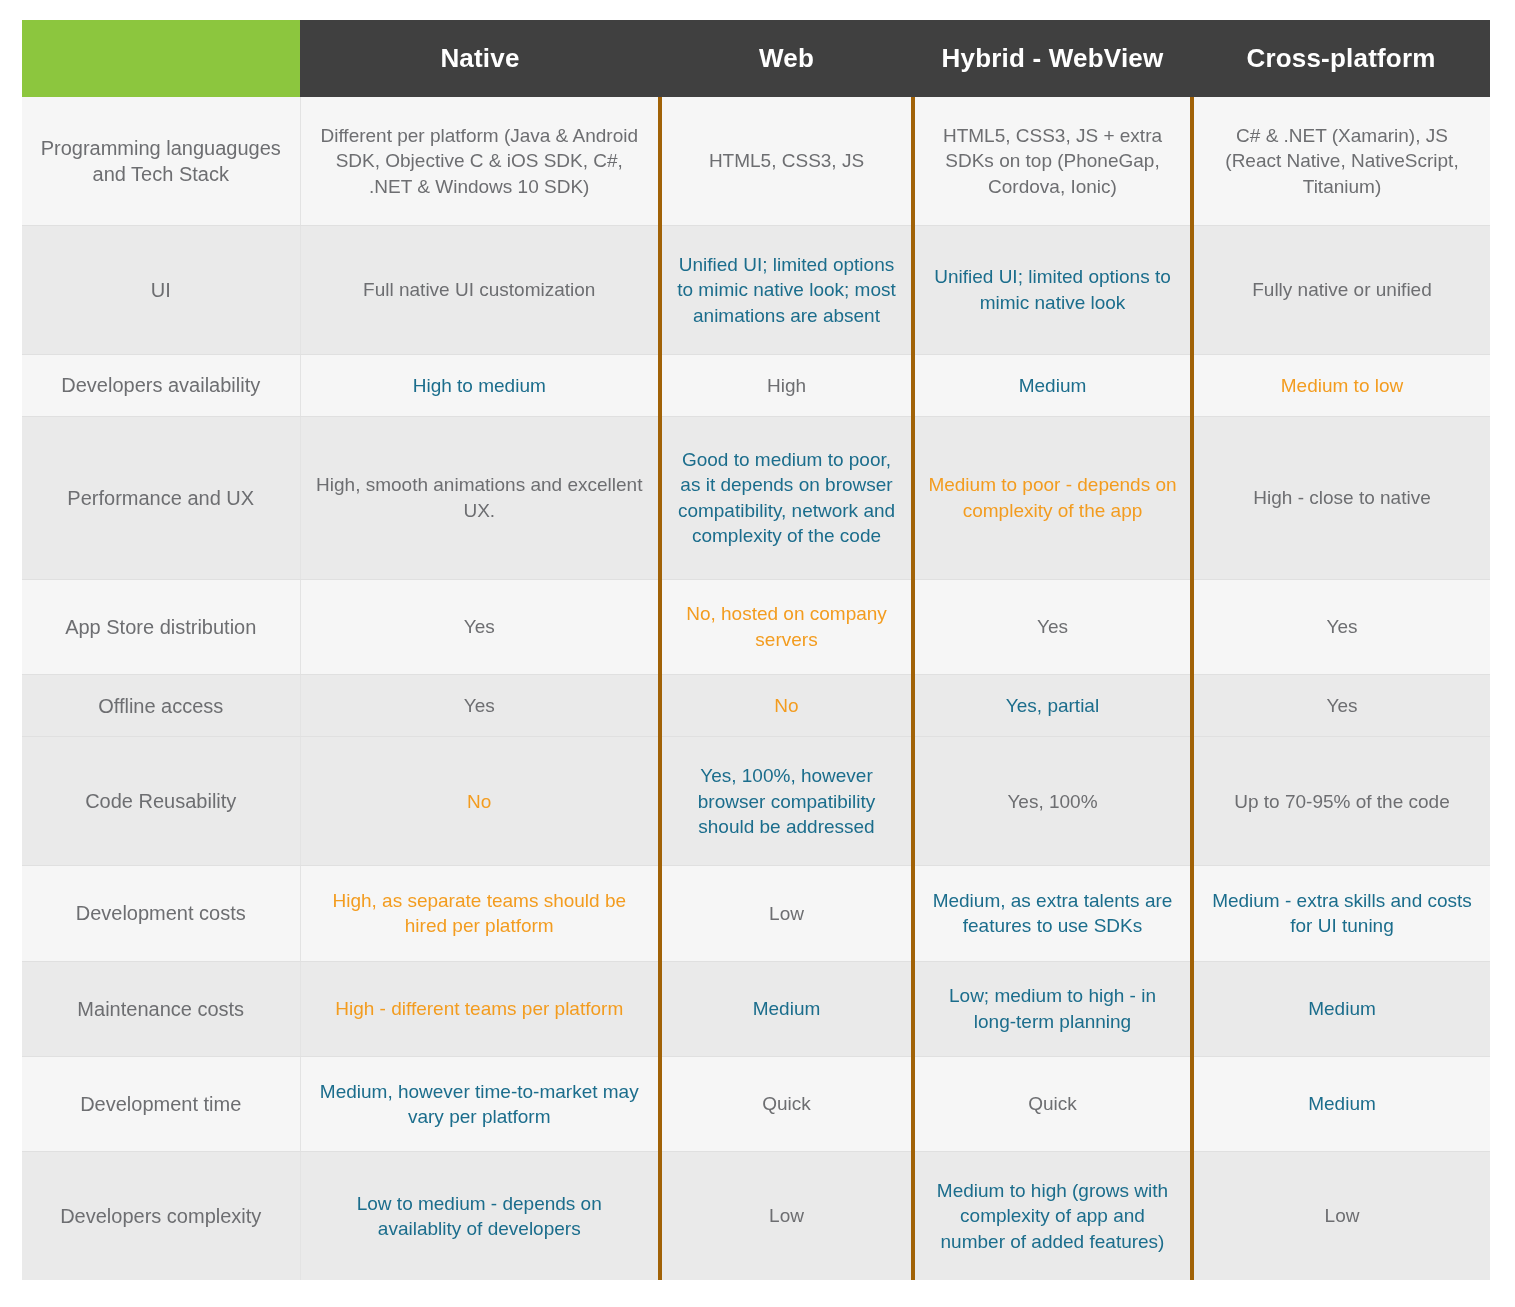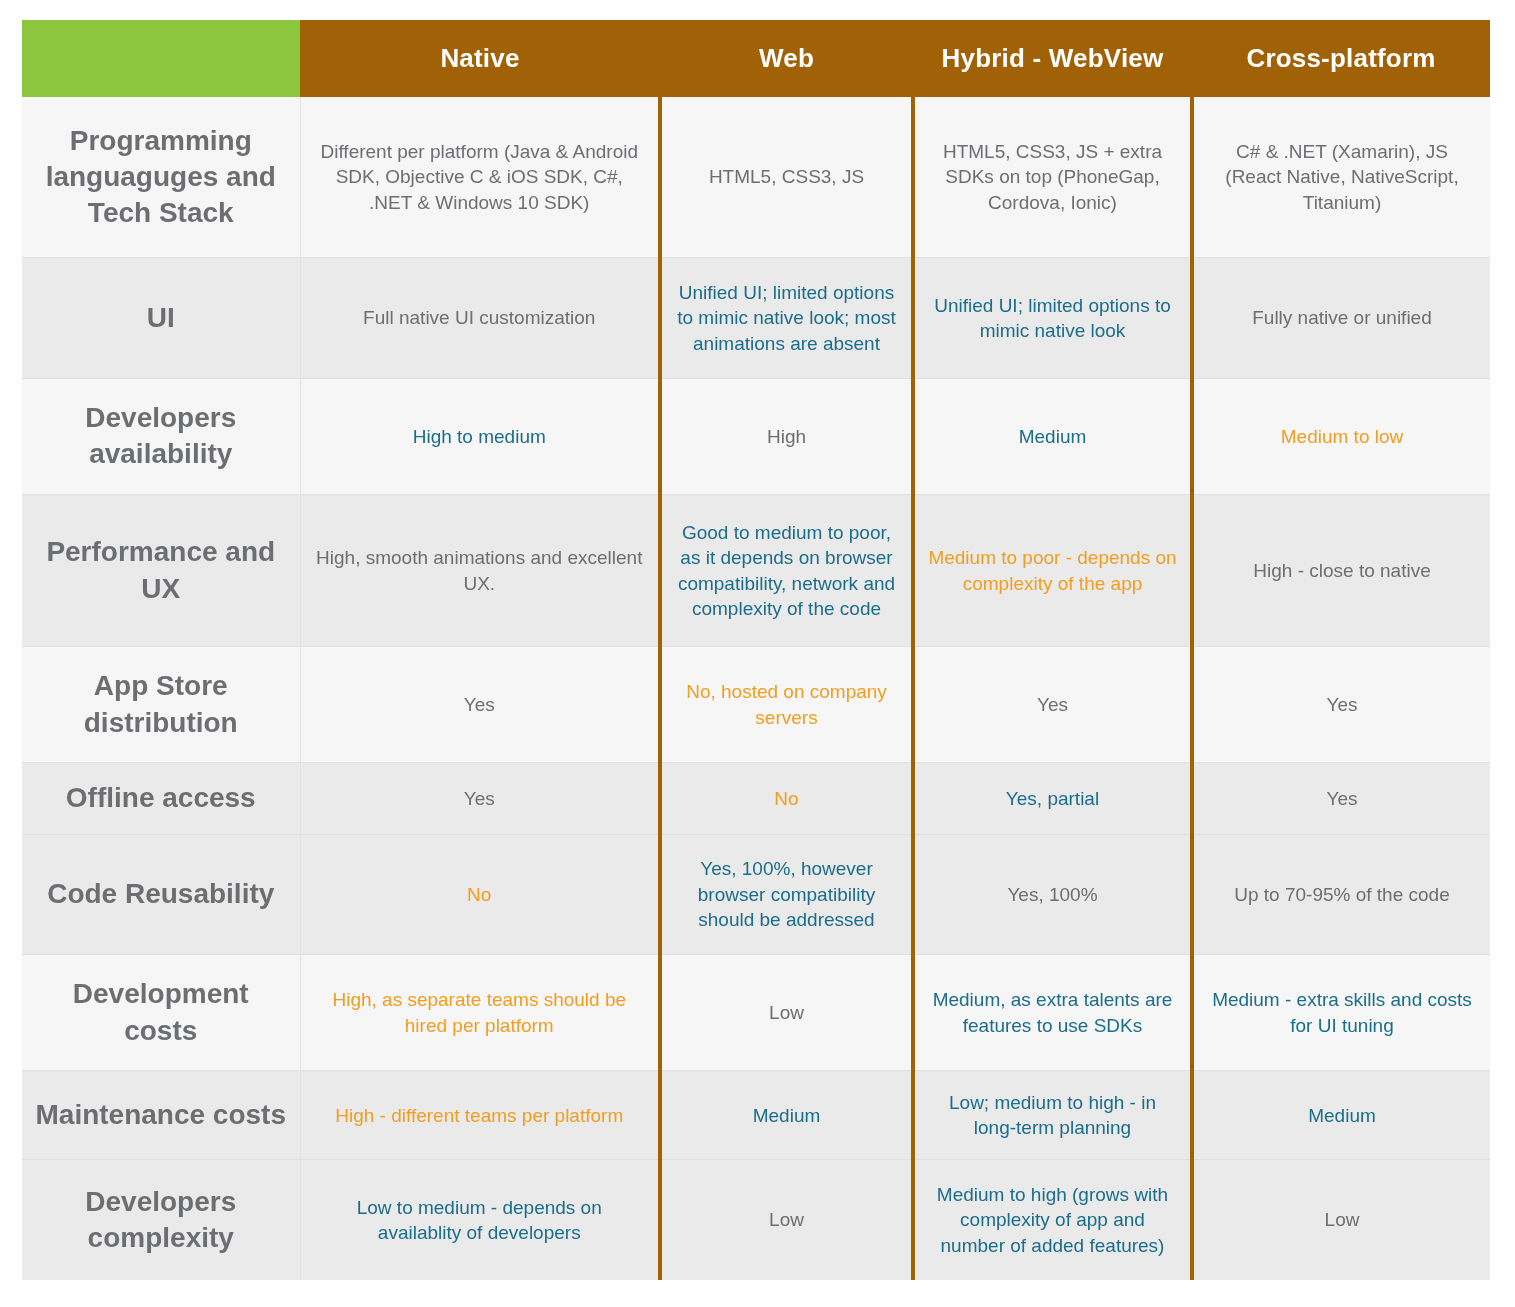--- a/index.html
+++ b/index.html
@@ -28,21 +28,21 @@
 
   
   col.c-label { width: 278px; }
   col.c-native { width: 360px; }
   col.c-web    { width: 253px; }
   col.c-hybrid { width: 279px; }
   col.c-cross  { width: 298px; }
 
   
   thead th {
-    background: #a16207;
+    background: #404040;
     color: #ffffff;
     font-size: 26px;
     font-weight: bold;
     letter-spacing: 0.2px;
     text-align: center;
     vertical-align: middle;
     height: 77px;
     border: none;
     padding: 0 6px;
   }
@@ -61,22 +61,22 @@
     border-right: 4px solid #a16207;
     border-bottom: 1px solid #e0e0e0;
   }
   tbody td:last-child { border-right: none; }
   tbody tr:last-child td { border-bottom: none; }
 
   tbody tr.odd  td { background: #f6f6f6; }
   tbody tr.even td { background: #eaeaea; }
 
   tbody td.rowlabel {
-    font-weight: bold;
-    font-size: 28px;
+    font-weight: normal;
+    font-size: 20px;
     color: #6d6e71;
     line-height: 1.3;
     border-right: 1px solid #e3e3e3;
   }
 
   
   td.t-blue   { color: #1b6d8c; }
   td.t-orange { color: #f39c1f; }
   td.t-gray   { color: #6d6e71; }
 </style>
@@ -158,20 +158,27 @@
           <td class="t-blue">Medium, as extra talents are features to use SDKs</td>
           <td class="t-blue">Medium - extra skills and costs for UI tuning</td>
         </tr>
         <tr class="even">
           <td class="rowlabel">Maintenance costs</td>
           <td class="t-orange">High  - different teams per platform</td>
           <td class="t-blue">Medium</td>
           <td class="t-blue">Low; medium to high - in long-term planning</td>
           <td class="t-blue">Medium</td>
         </tr>
+        <tr class="odd">
+          <td class="rowlabel">Development time</td>
+          <td class="t-blue">Medium, however time-to-market may vary per platform</td>
+          <td class="t-gray">Quick</td>
+          <td class="t-gray">Quick</td>
+          <td class="t-blue">Medium</td>
+        </tr>
         <tr class="even">
           <td class="rowlabel">Developers complexity</td>
           <td class="t-blue">Low to medium - depends on availablity of developers</td>
           <td class="t-gray">Low</td>
           <td class="t-blue">Medium to high (grows with complexity of app and number of added features)</td>
           <td class="t-gray">Low</td>
         </tr>
       </tbody>
   </table>
 </div>

